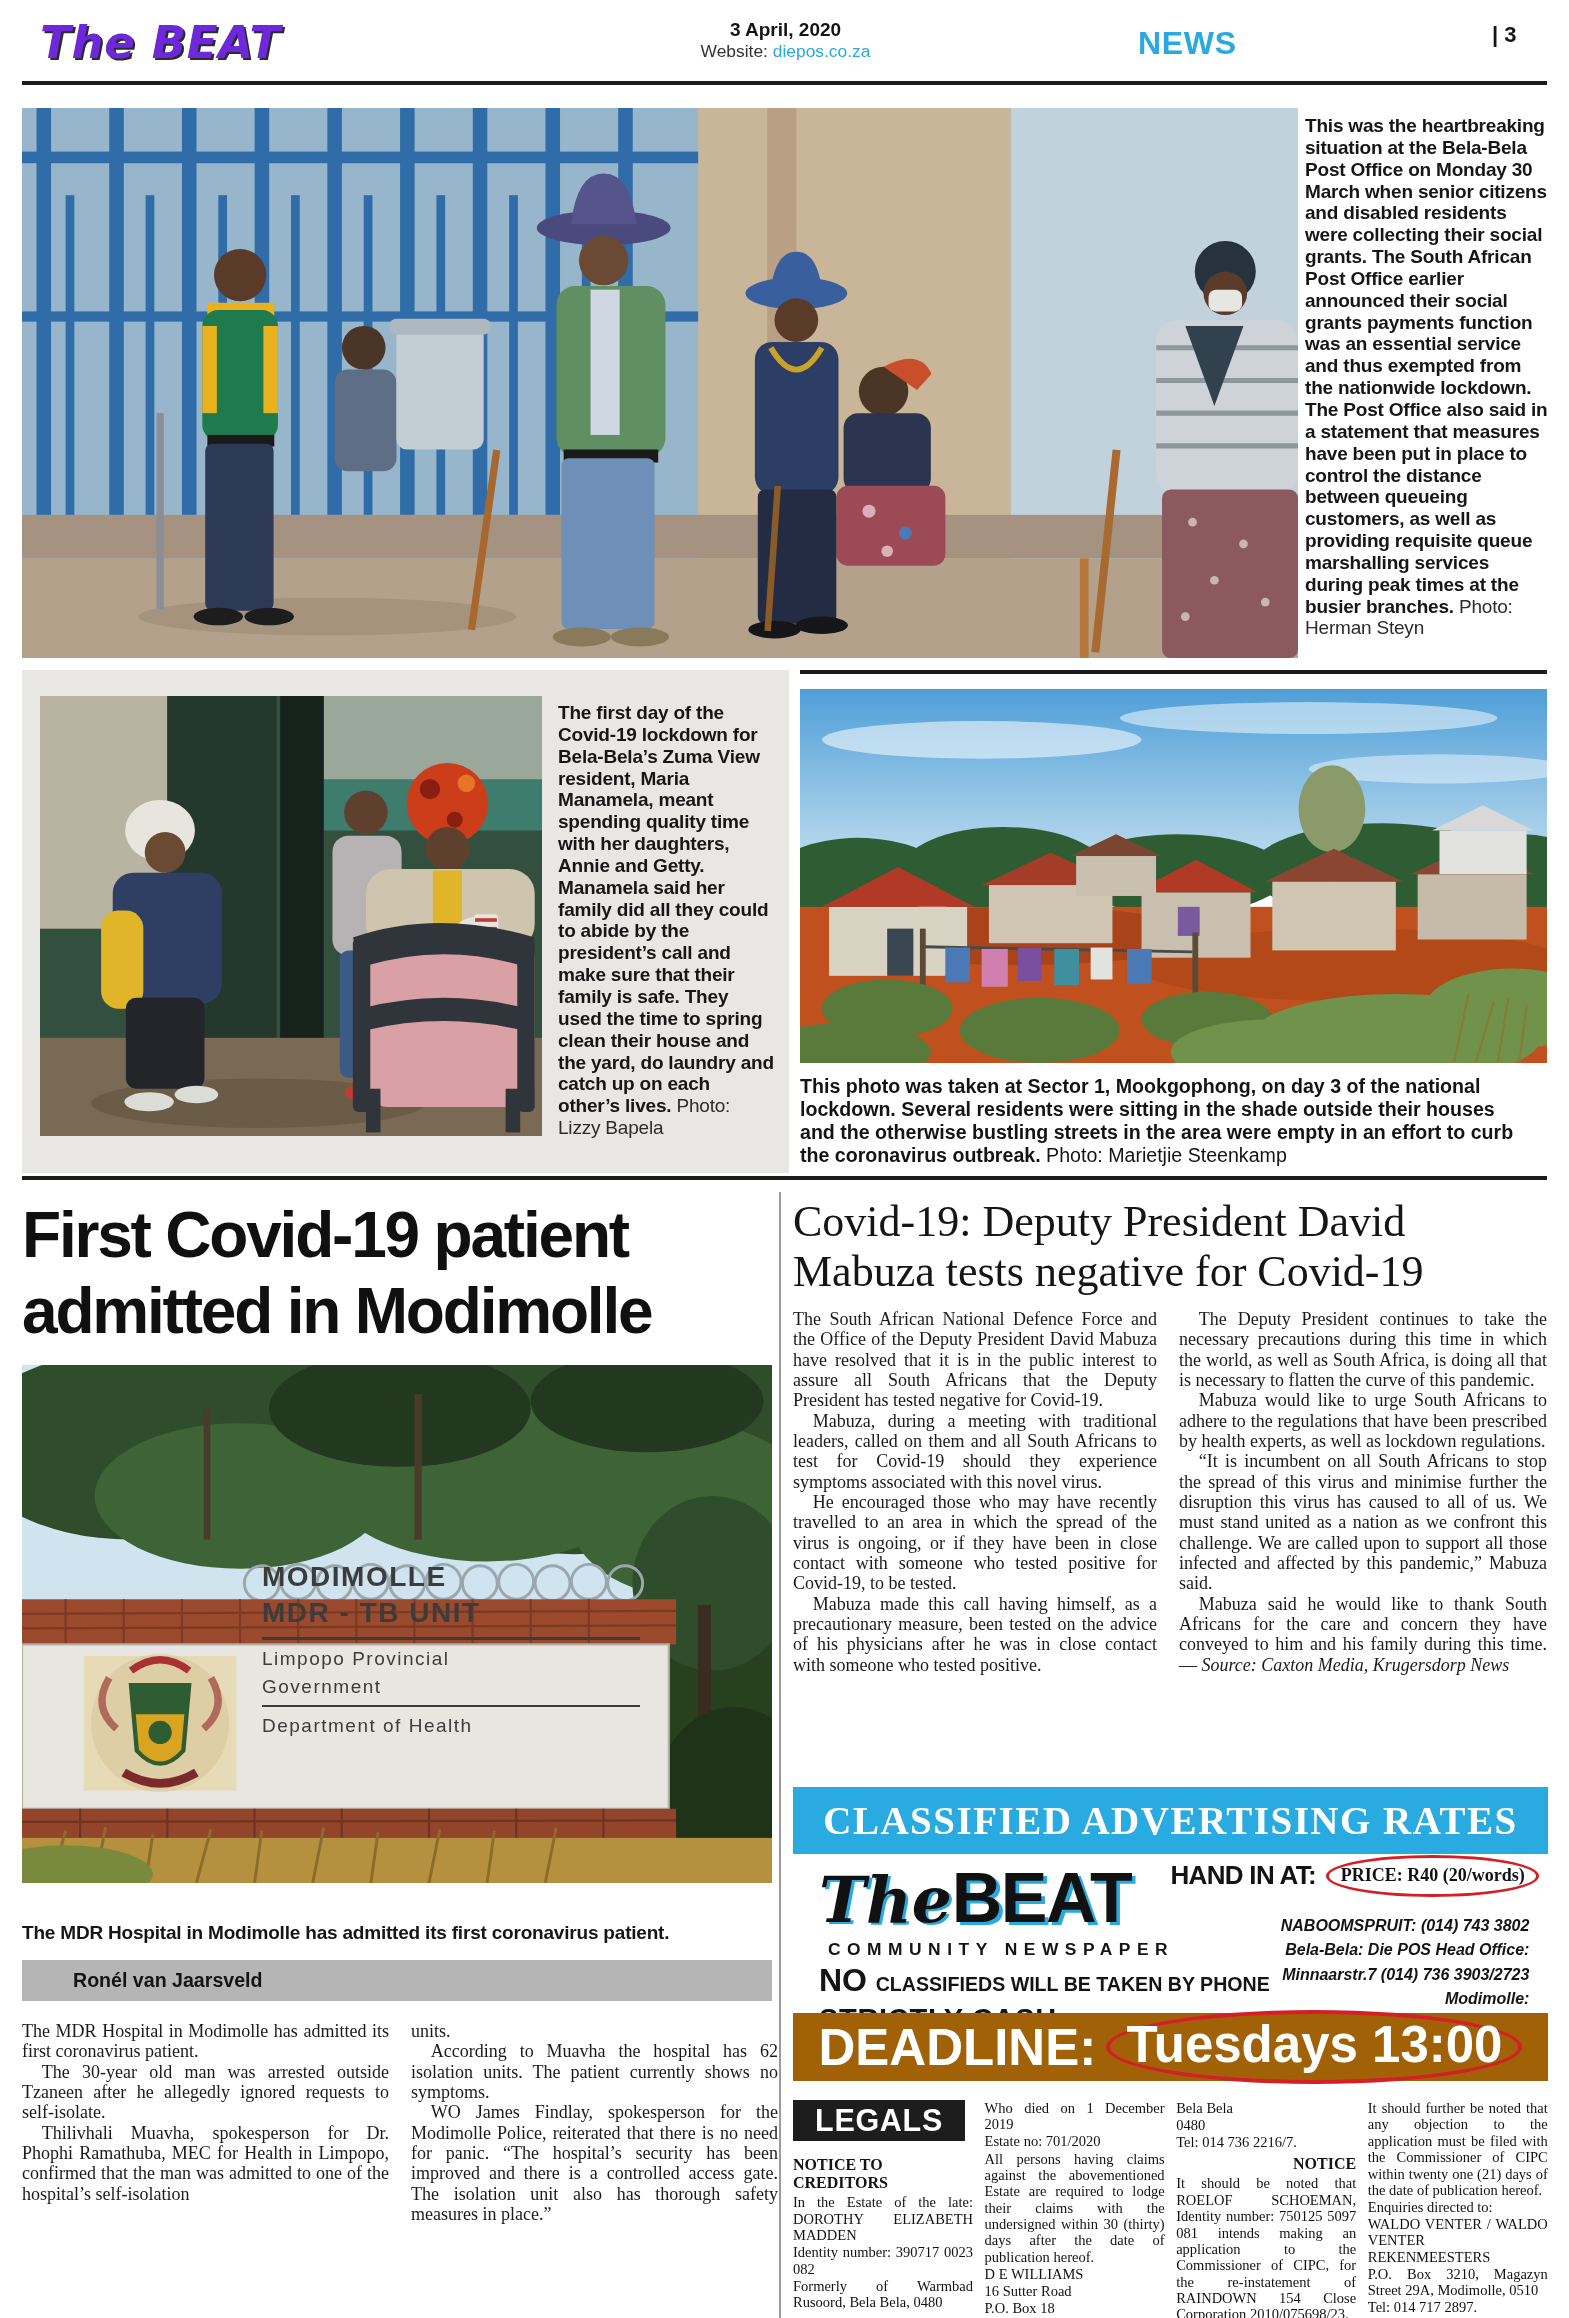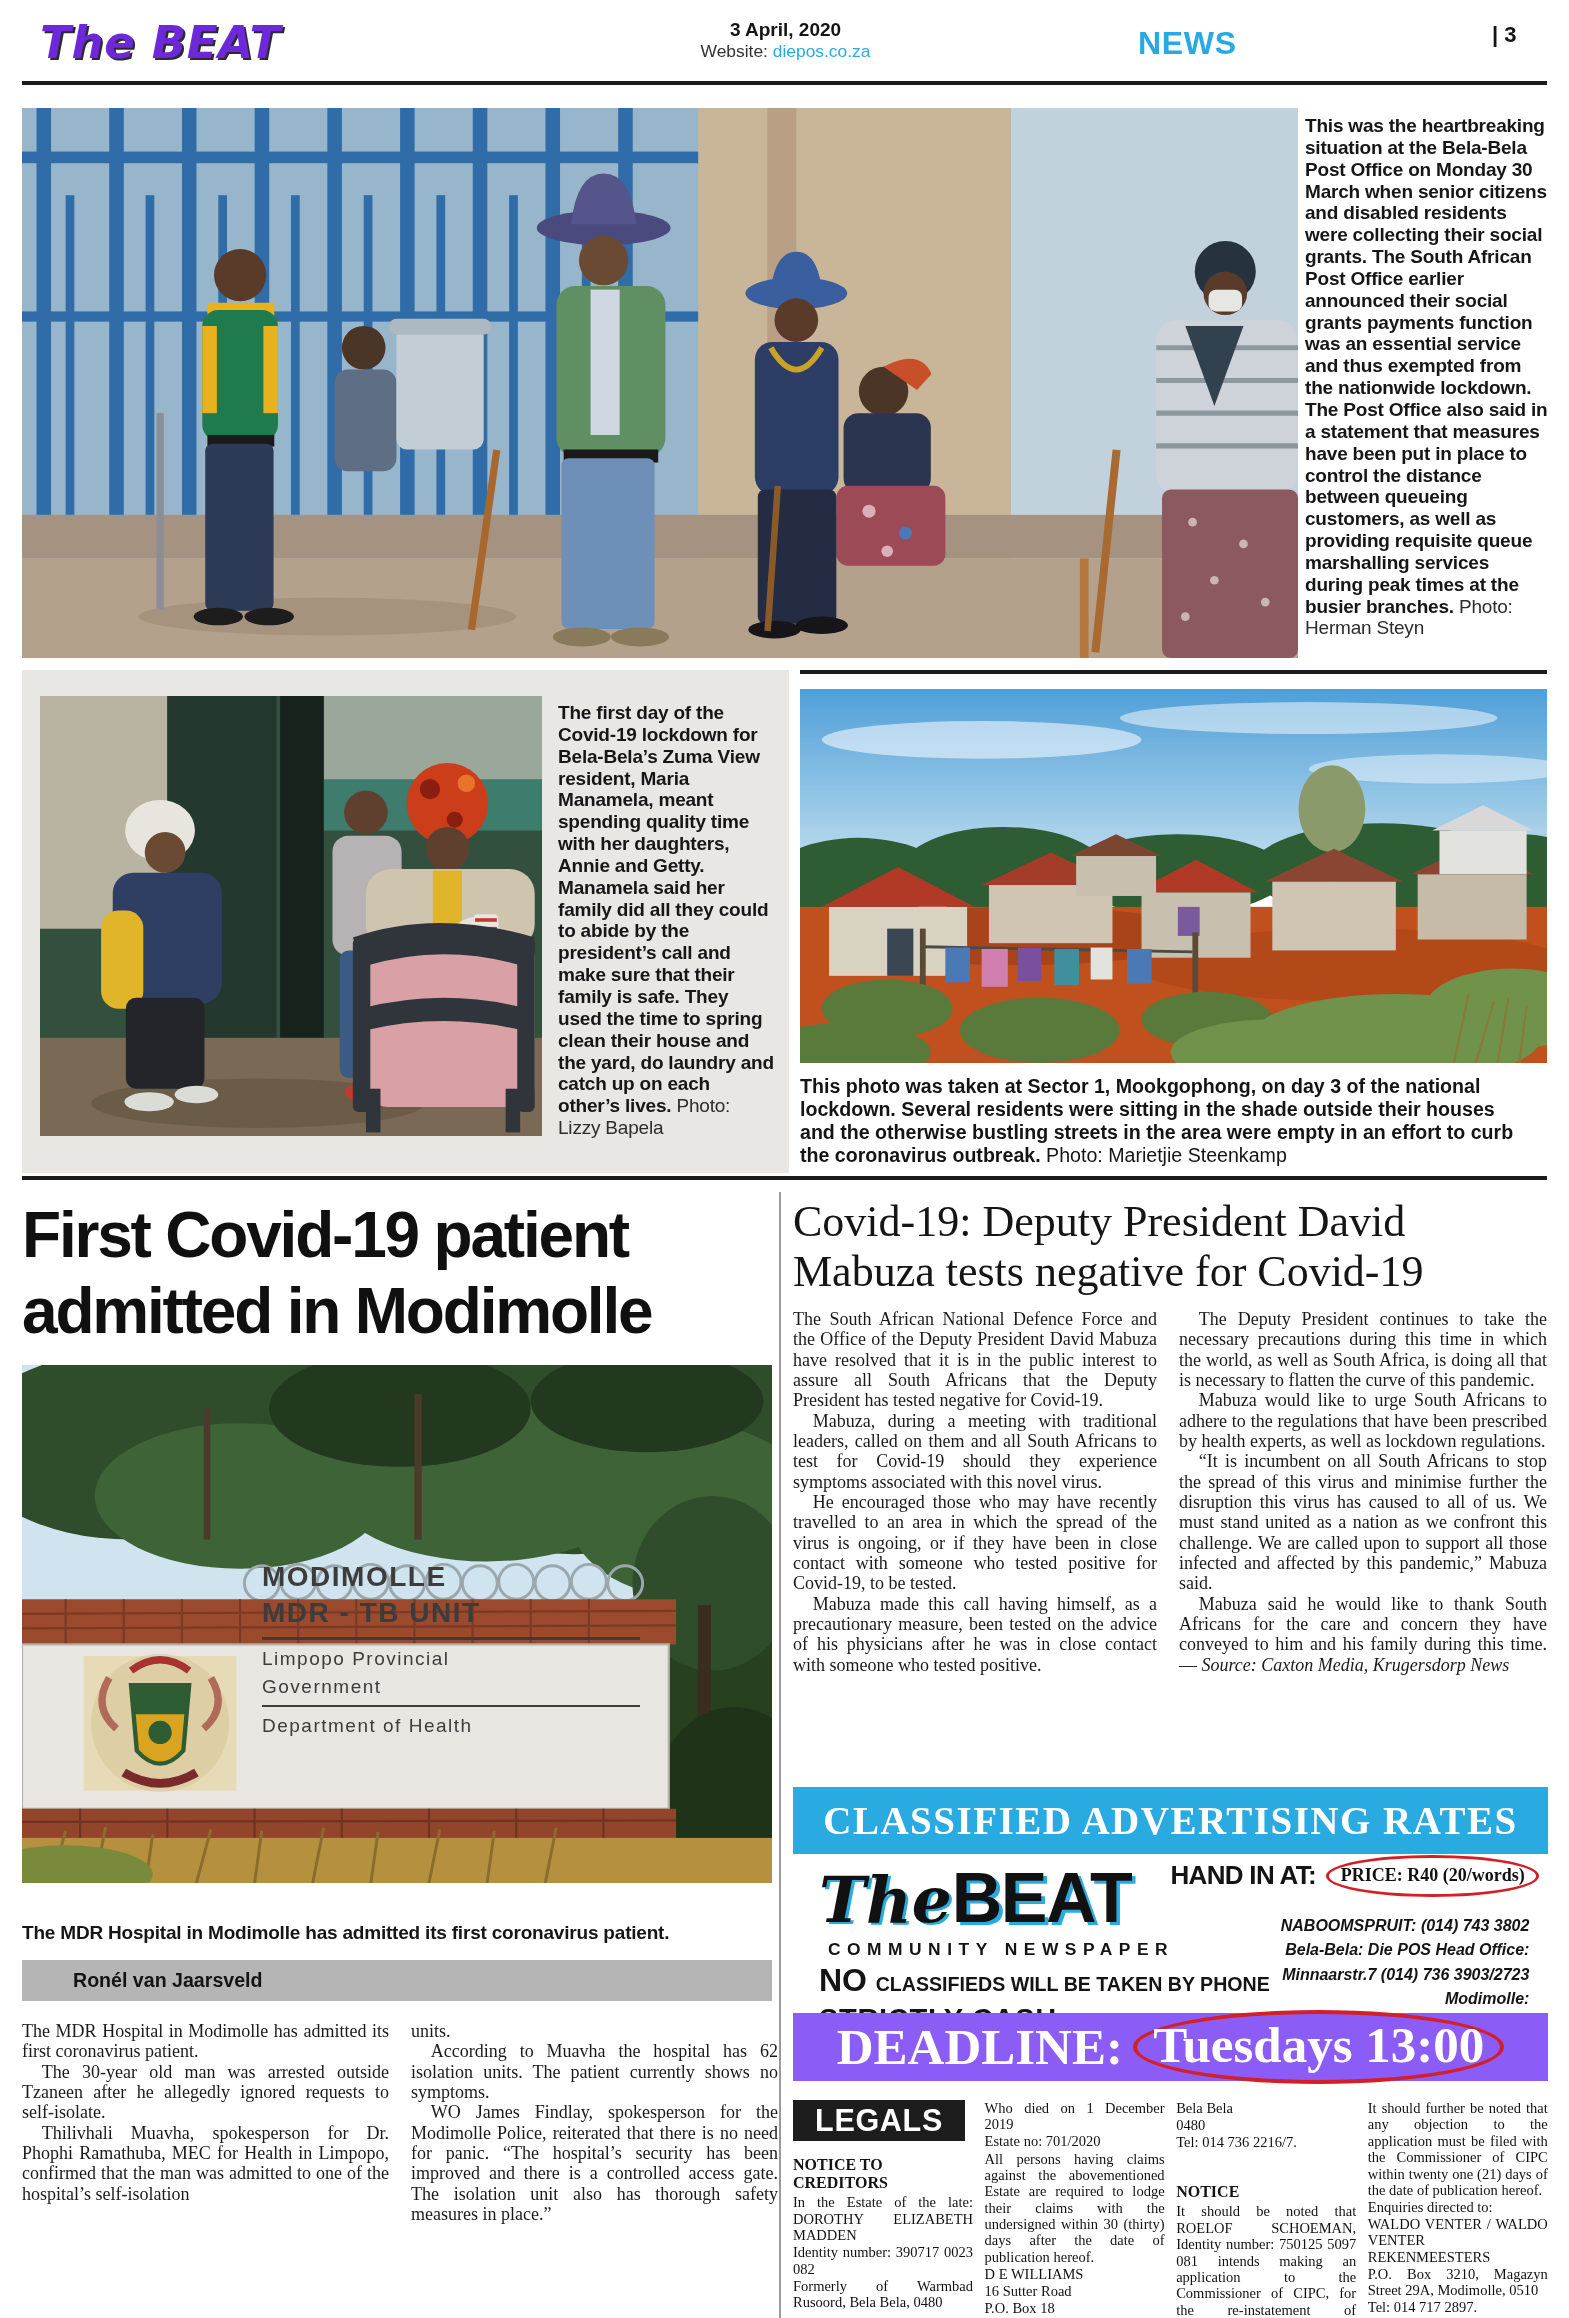--- a/index.html
+++ b/index.html
@@ -38,21 +38,21 @@
   .ad-logo-beat{font-weight:bold;font-size:70px;letter-spacing:-1.5px;color:#111;
                 text-shadow:3.6px 2.9px 0 #29abe2;}
   .ad-sub{font-weight:bold;font-size:17.4px;letter-spacing:6.5px;}
   .ad-no-big{font-weight:bold;font-size:32px;}
   .ad-no-rest{font-weight:bold;font-size:19.6px;}
   .ad-strict{font-weight:bold;font-size:29px;letter-spacing:0.7px;}
   .ad-handin{font-weight:bold;font-size:26px;letter-spacing:-0.7px;}
   .price-circ{font-family:"Liberation Serif",serif;font-weight:bold;font-size:18px;color:#111;
               border:3.6px solid #d31f26;border-radius:50%;padding:7.3px 11.6px;display:inline-block;}
   .ad-locs p{margin:7px;text-align:right;font-weight:bold;font-style:italic;font-size:16px;line-height:1.08;}
-  .ad-deadline{background:#8b5cf6;color:#fff;font-family:Liberation Serif, serif;font-weight:bold;
+  .ad-deadline{background:#a16207;color:#fff;font-family:Liberation Sans, sans-serif;font-weight:bold;
                font-size:51px;display:flex;align-items:center;justify-content:center;gap:10.2px;}
   .dl-circ{border:4.4px solid #d31f26;border-radius:50%;padding:1.5px 16px 5.8px 16px;}
   
   .legals-title{background:#1d1d1d;color:#fff;font-weight:bold;font-size:30.5px;letter-spacing:0.7px;
                 display:flex;align-items:center;justify-content:center;}
   .legal{font-family:"Liberation Serif",serif;font-size:14.5px;line-height:1.13;text-align:justify;color:#111;}
   .legal p{margin:0 0 0.7px 0;}
   .legal-h{font-family:"Liberation Serif",serif;font-weight:bold;font-size:16px;margin:0 0 2.9px 0;}
   
   .sign-line{color:#3c3c3c;text-align:left;letter-spacing:1.5px;}
@@ -557,21 +557,21 @@
           <p>16 Sutter Road</p>
           <p>P.O. Box 18</p>
         </div>
     </div>
     <div style="width:180px;">
       <div class="legal">
           <p>Bela Bela</p>
           <p>0480</p>
           <p>Tel: 014 736 2216/7.</p>
         </div>
-      <div class="legal-h" style="margin-top:32px;">NOTICE</div>
+      <div class="legal-h" style="margin-top:4px;text-align:right;">NOTICE</div>
       <div class="legal">
           <p>It should be noted that ROELOF SCHOEMAN, Identity number: 750125 5097 081 intends making an application to the Commissioner of CIPC, for the re-instatement of RAINDOWN 154 Close Corporation 2010/075698/23.</p>
         </div>
     </div>
     <div style="width:180px;">
       <div class="legal">
           <p>It should further be noted that any objection to the application must be filed with the Commissioner of CIPC within twenty one (21) days of the date of publication hereof.</p>
           <p>Enquiries directed to:</p>
           <p>WALDO VENTER / WALDO VENTER REKENMEESTERS</p>
           <p>P.O. Box 3210, Magazyn Street 29A, Modimolle, 0510</p>

